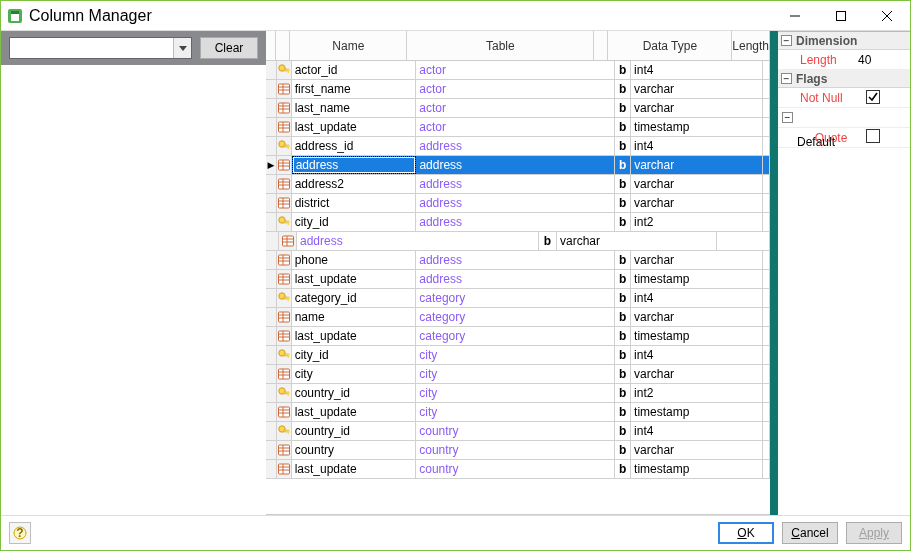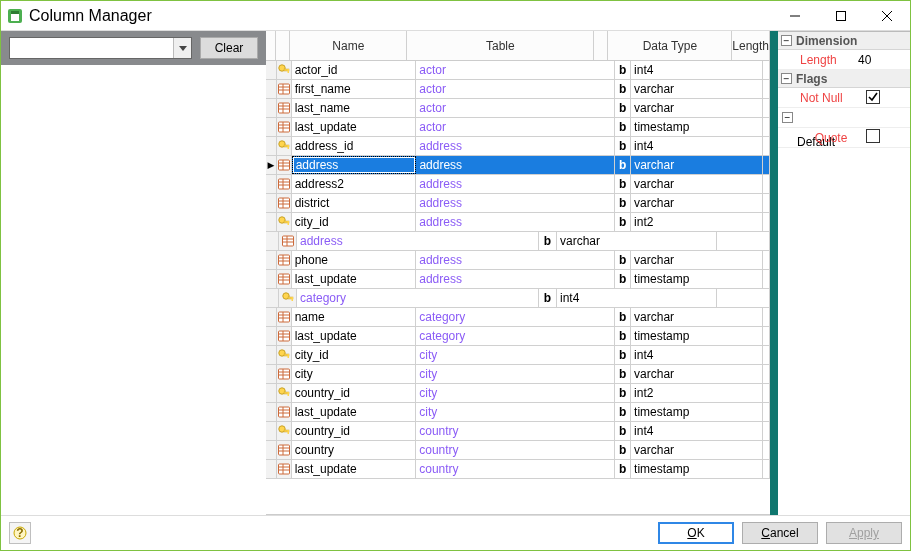--- a/index.html
+++ b/index.html
@@ -59,21 +59,21 @@
 .rp-label { width: 76px; padding-left: 22px; color: #ef4444; }
 .rp-label.ind2 { padding-left: 30px; text-align: center; }
 .rp-val { flex: 1; padding-left: 4px; }
 .rp-chk { width: 14px; height: 14px; border: 1px solid #333; display: inline-flex; align-items: center; justify-content: center; margin-left: 8px; }
 .collapse-box { width: 11px; height: 11px; border: 1px solid #888; display: inline-flex; align-items: center; justify-content: center; font-size: 10px; line-height: 1; background: #fff; cursor: pointer; }
 
 
 .footer { height: 35px; display: flex; align-items: center; padding: 0 8px; gap: 8px; border-top: 1px solid #ddd; }
 .help-btn { width: 22px; height: 22px; border: 1px solid #bfbfbf; background: #f5f5f5; display: flex; align-items: center; justify-content: center; cursor: pointer; }
 .spacer { flex: 1; }
-.dlg-btn { width: 76px; height: 22px; border: 1px solid #adadad; background: #e1e1e1; cursor: pointer; }
+.dlg-btn { width: 56px; height: 22px; border: 1px solid #adadad; background: #e1e1e1; cursor: pointer; }
 .dlg-btn.primary { border: 2px solid #2f87e6; background: #fff; }
 .dlg-btn:disabled { color: #a0a0a0; cursor: default; text-decoration: underline; }
 .mn { text-decoration: underline; }
 
 svg { display: block; }
 </style>
 </head>
 <body>
 
 <div class="window">
@@ -324,20 +324,21 @@
             </div>
             <div class="row">
               <div class="cell sel"></div>
               <div class="cell ico">
                 <svg width="14" height="14">
                   <circle cx="5" cy="5" r="3.2" fill="#ffd54f" stroke="#c9a227"></circle>
                   <rect x="7" y="6" width="5" height="2" fill="#ffd54f" stroke="#c9a227" stroke-width="0.5"></rect>
                   <rect x="10.5" y="6" width="1.5" height="4" fill="#ffd54f"></rect>
                 </svg>
               </div>
+              <div class="cell name">category_id</div>
               <div class="cell tbl">category</div>
               <div class="cell dtw">b</div>
               <div class="cell dt">int4</div>
               <div class="cell cmt"></div>
             </div>
             <div class="row">
               <div class="cell sel"></div>
               <div class="cell ico">
                 <svg width="14" height="14">
                   <rect x="1.5" y="2" width="11" height="10" rx="1" fill="#fff" stroke="#cc6a3b"></rect>

